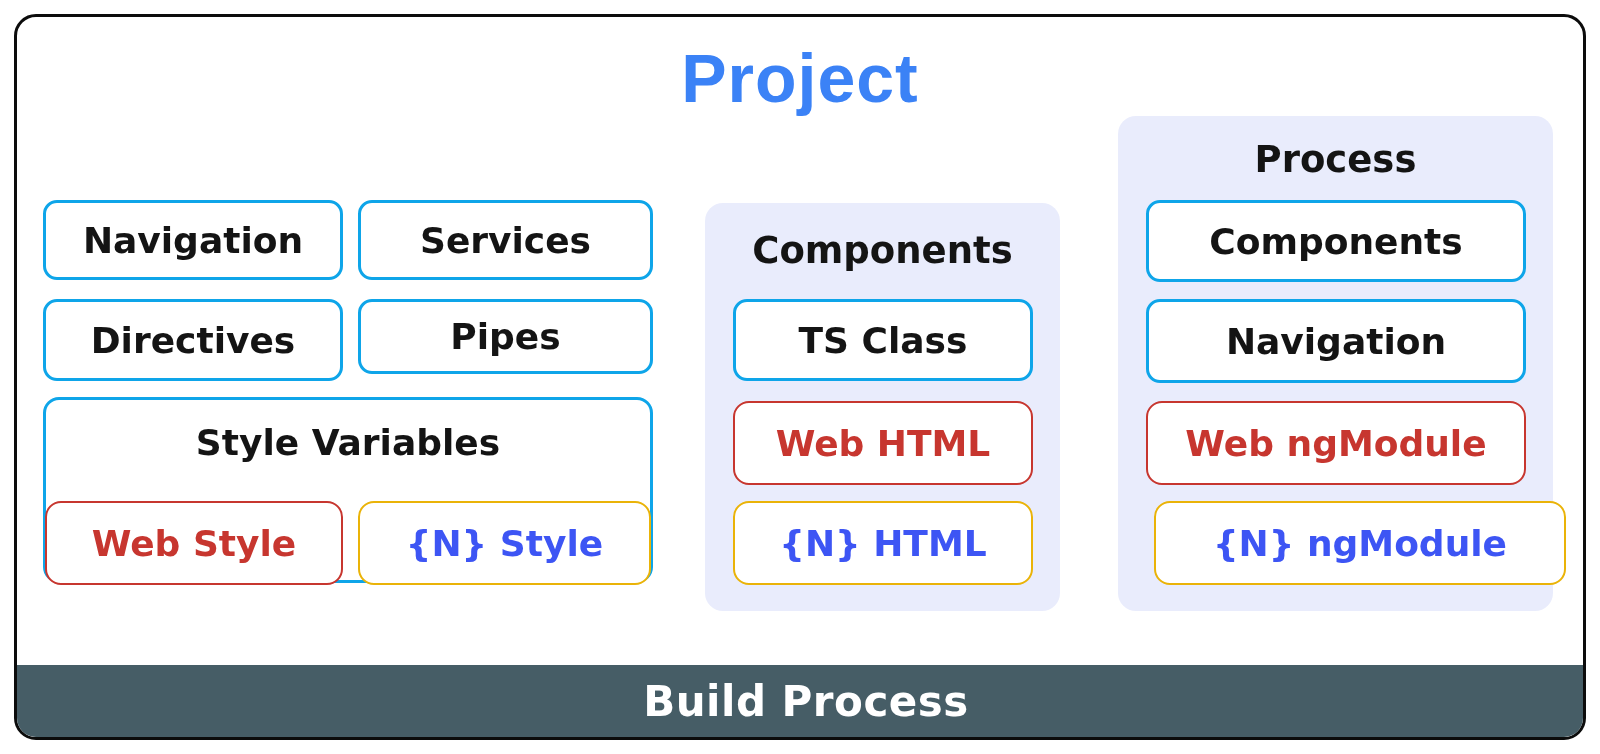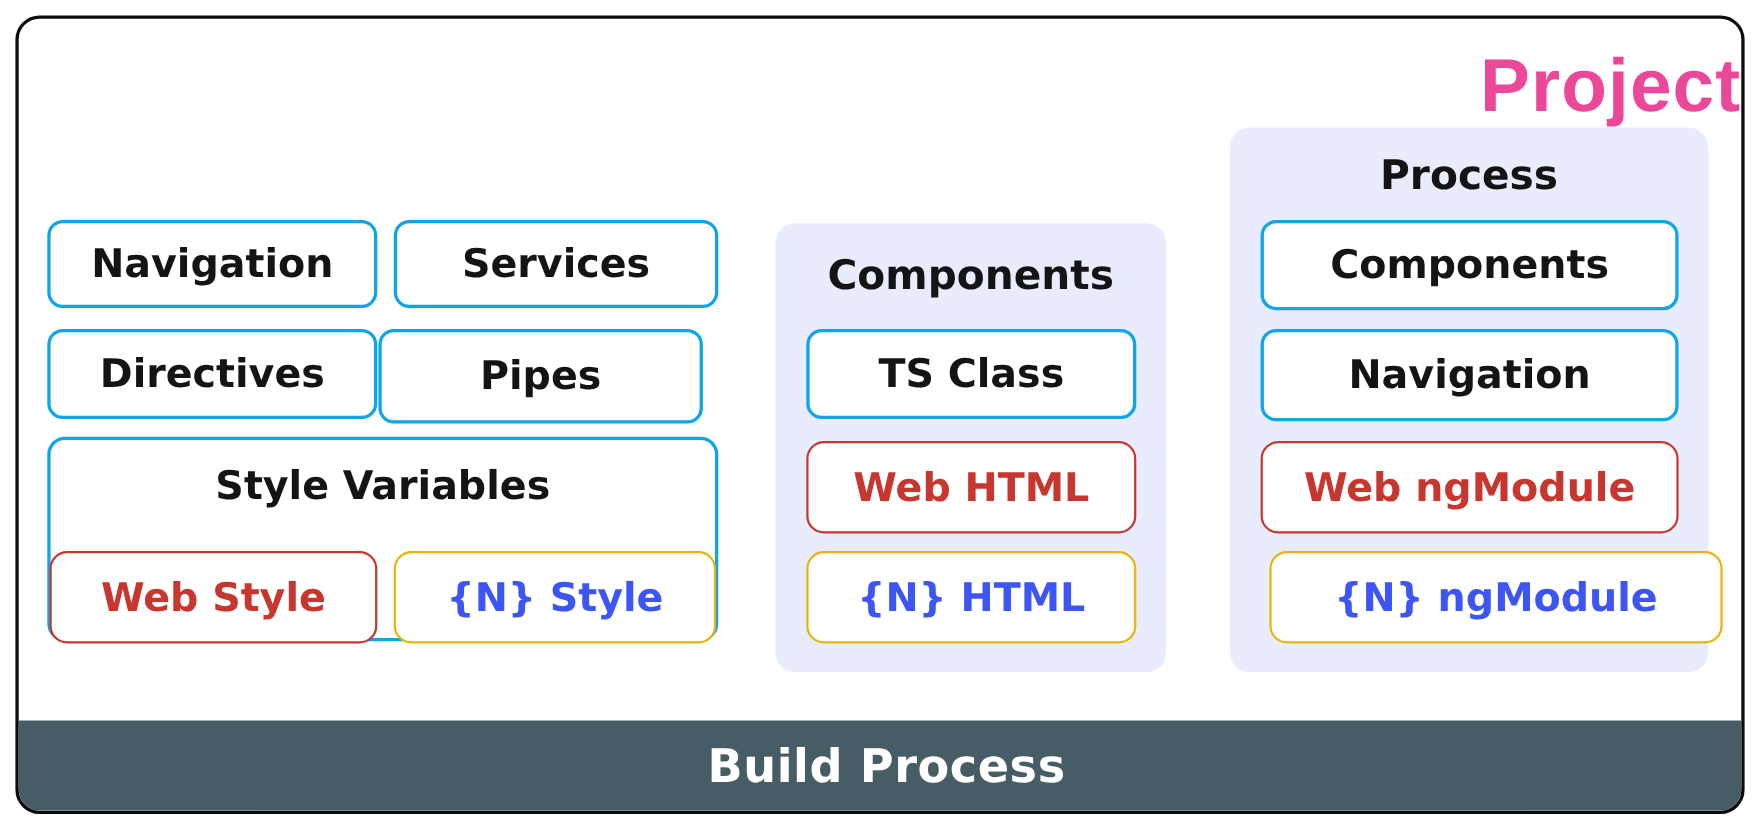--- a/index.html
+++ b/index.html
@@ -7,22 +7,22 @@
     position:relative;width:1600px;height:754px;background:#ffffff;
     font-family:"DejaVu Sans",sans-serif;overflow:hidden;
   }
   .frame{
     position:absolute;left:14px;top:14px;width:1572px;height:726px;
     box-sizing:border-box;border:3px solid #0c0c0c;border-radius:22px;
     background:#ffffff;overflow:hidden;
   }
   .title{
     position:absolute;top:24px;left:0;width:100%;margin:0;
-    text-align:right;font-family:"Liberation Sans","DejaVu Sans",sans-serif;
-    font-weight:600;font-size:68px;line-height:1.1;color:#ec4899;letter-spacing:1px;
+    text-align:center;font-family:"Liberation Sans","DejaVu Sans",sans-serif;
+    font-weight:600;font-size:68px;line-height:1.1;color:#3b82f6;letter-spacing:1px;
   }
   .box{
     position:absolute;box-sizing:border-box;background:#ffffff;
     border:3px solid #0ea5e9;border-radius:14px;
     display:flex;align-items:center;justify-content:center;
     font-weight:bold;font-size:36px;color:#141414;white-space:nowrap;
   }
   .box.web{border:2px solid #c7362f;color:#c7362f;border-radius:16px;}
   .box.ns{border:2px solid #eab308;color:#3d55f4;border-radius:16px;}
   .box.sv{
@@ -31,39 +31,39 @@
   .sv-label{margin-top:22px;font-weight:bold;font-size:36px;color:#141414;}
   .panel{
     position:absolute;background:#e9ecfc;border-radius:18px;
   }
   .panel-title{
     margin:0;text-align:center;font-size:37px;font-weight:bold;color:#141414;
   }
   .components-title{margin-top:26px;}
   .modules-title{margin-top:22px;}
   .build-bar{
-    position:absolute;left:0;right:0;bottom:0;height:82px;
+    position:absolute;left:0;right:0;bottom:0;height:72px;
     background:#465d66;display:flex;align-items:center;justify-content:center;padding-left:12px;
   }
   .build-label{
     color:#ffffff;font-weight:bold;font-size:42px;letter-spacing:0.5px;
   }
 </style>
 </head>
 <body>
 
 <div class="page">
   <div class="frame">
 
     <h1 class="title">Project</h1>
 
     <div class="box" style="left:26px;top:183px;width:300px;height:80px">Navigation</div>
     <div class="box" style="left:341px;top:183px;width:295px;height:80px">Services</div>
     <div class="box" style="left:26px;top:282px;width:300px;height:82px">Directives</div>
-    <div class="box" style="left:327px;top:282px;width:295px;height:86px">Pipes</div>
+    <div class="box" style="left:341px;top:282px;width:295px;height:75px">Pipes</div>
 
     <div class="box sv" style="left:26px;top:380px;width:610px;height:186px">
       <span class="sv-label">Style Variables</span>
     </div>
     <div class="box web" style="left:28px;top:484px;width:298px;height:84px">Web Style</div>
     <div class="box ns" style="left:341px;top:484px;width:293px;height:84px">{N} Style</div>
 
     <div class="panel" style="left:688px;top:186px;width:355px;height:408px">
       <h2 class="panel-title components-title">Components</h2>
       <div class="box" style="left:28px;top:96px;width:300px;height:82px">TS Class</div>

